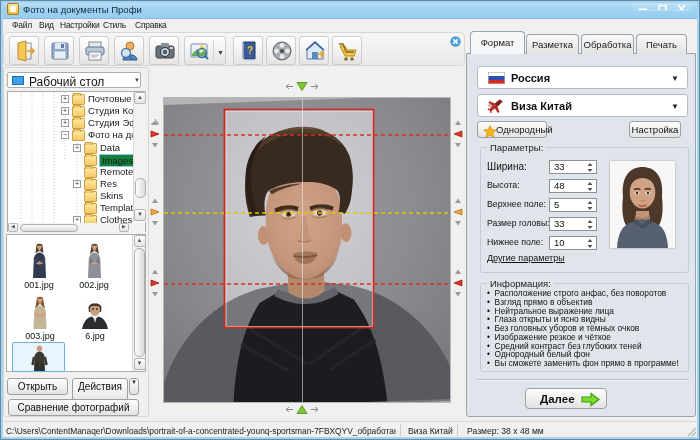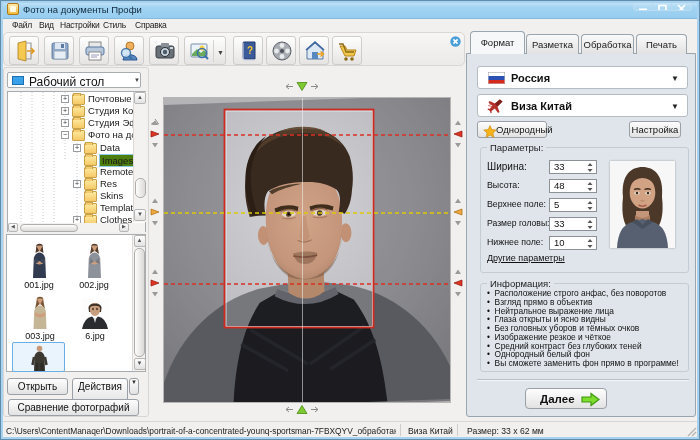--- a/index.html
+++ b/index.html
@@ -180,21 +180,21 @@
 <div class="pm" style="left:61px;top:119px">+</div>
       <div class="fold" style="left:72px;top:118px"></div>
       <span class="treerow" style="left:88px;top:117px">Студия Эфф</span>
 <div class="pm" style="left:61px;top:131px">−</div>
       <div class="fold" style="left:72px;top:130px"></div>
       <span class="treerow" style="left:88px;top:129px">Фото на док</span>
 <div class="pm" style="left:73px;top:144px">+</div>
       <div class="fold" style="left:84px;top:143px"></div>
       <span class="treerow" style="left:100px;top:142px">Data</span>
 <div class="fold" style="left:84px;top:155px"></div>
-      <span class="treerow" style="left:99px;top:154px;background:#4d7c0f;border:1px solid #8ecbe8;padding:0 2px">Images</span>
+      <span class="treerow" style="left:99px;top:154px;background:#15803d;border:1px solid #8ecbe8;padding:0 2px">Images</span>
 <div class="fold" style="left:84px;top:167px"></div>
       <span class="treerow" style="left:100px;top:166px">Remote</span>
 <div class="pm" style="left:73px;top:180px">+</div>
       <div class="fold" style="left:84px;top:179px"></div>
       <span class="treerow" style="left:100px;top:178px">Res</span>
 <div class="fold" style="left:84px;top:191px"></div>
       <span class="treerow" style="left:100px;top:190px">Skins</span>
 <div class="fold" style="left:84px;top:203px"></div>
       <span class="treerow" style="left:100px;top:202px">Template</span>
 <div class="pm" style="left:73px;top:216px">+</div>
@@ -500,18 +500,18 @@
         <path d="M1 5 H10 V1.5 L18 7.5 L10 13.5 V10 H1 Z" fill="#7ddc2e" stroke="#3f9a10" stroke-width="1.2"></path>
       </svg>
 </div>
 </div>
 
 <div class="statusbar">
  <span class="abs" style="left:5px;top:3.5px;width:390px;overflow:hidden;white-space:nowrap;font-size:8.4px">C:\Users\ContentManaqer\Downloads\portrait-of-a-concentrated-younq-sportsman-7FBXQYV_обработано.jpg</span>
  <div class="sep" style="left:399px"></div>
  <span class="abs" style="left:407px;top:3.5px;font-size:8.6px">Виза Китай</span>
  <div class="sep" style="left:456px"></div>
- <span class="abs" style="left:466px;top:3.5px;font-size:8.6px">Размер: 33 x 62 мм</span>
+ <span class="abs" style="left:466px;top:3.5px;font-size:8.6px">Размер: 38 x 48 мм</span>
  <svg class="abs" style="right:2px;top:5px" width="10" height="10">
       <path d="M9 1 L1 9 M9 5 L5 9 M9 9 L9 9" stroke="#b5b3b1" stroke-width="1.3"></path>
     </svg>
 </div>
 <div class="frame"></div>
 
 </body></html>

